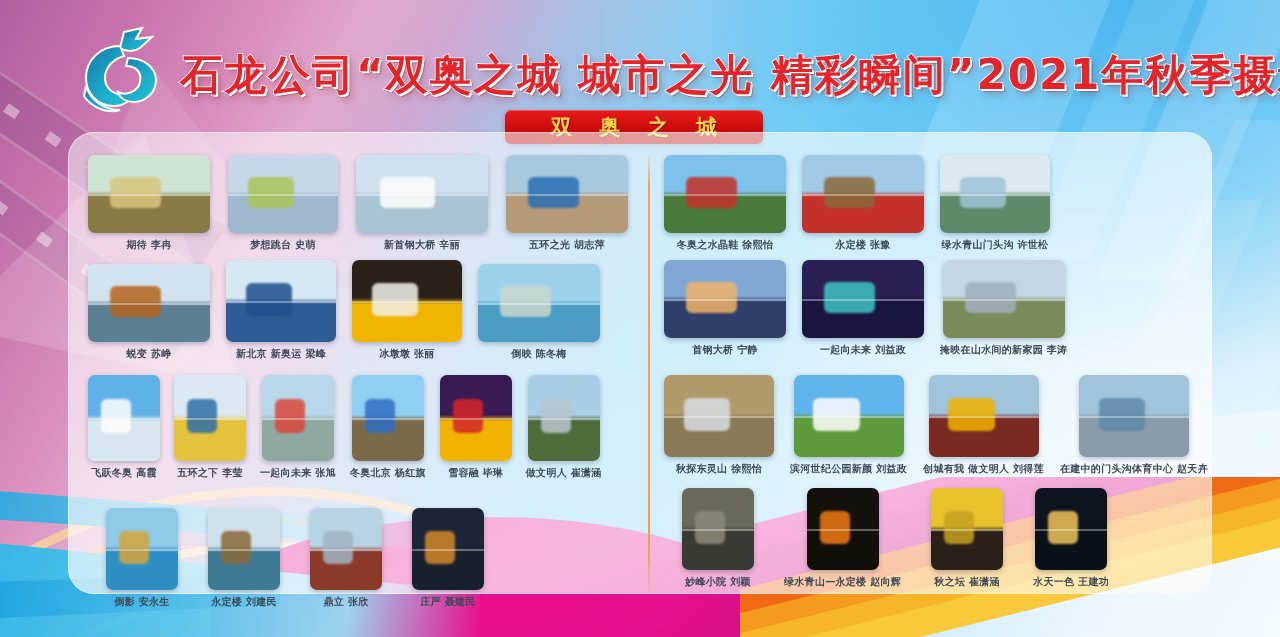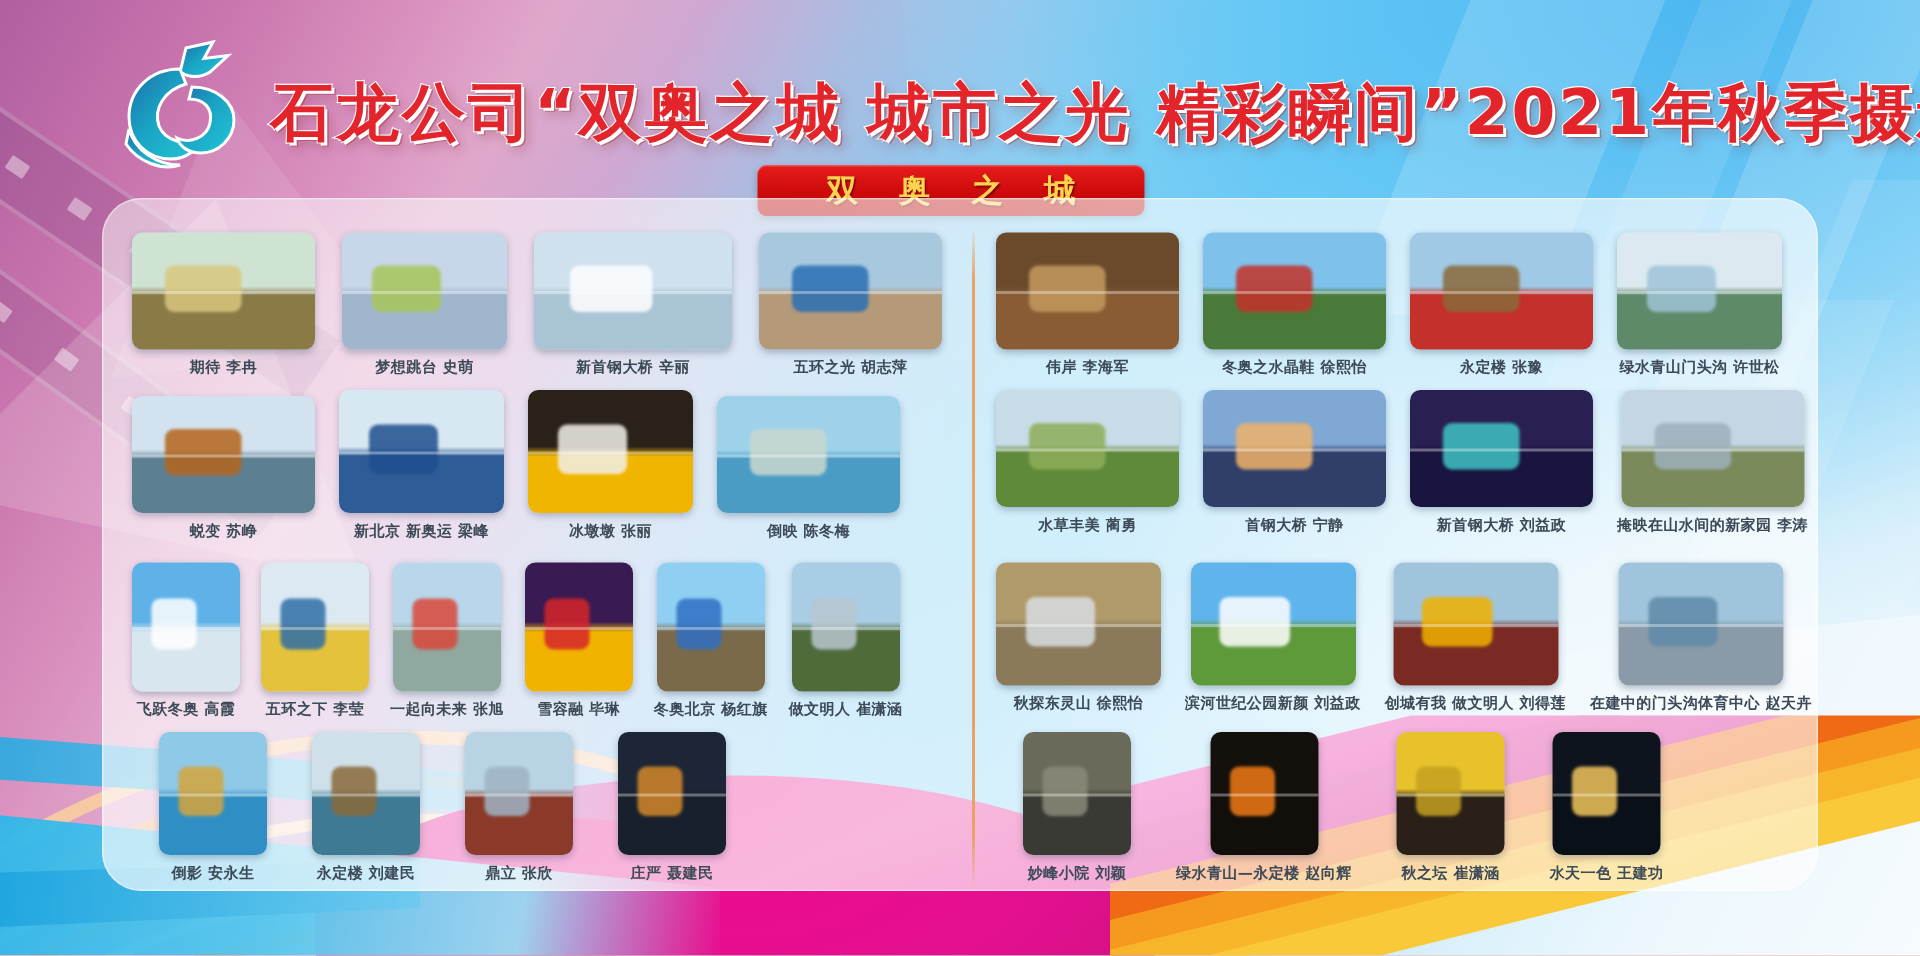--- a/index.html
+++ b/index.html
@@ -312,42 +312,42 @@
           <div class="cap">五环之下  李莹</div>
         </div>
         <div class="cell">
           <div class="photo" style="width: 72px; height: 86px; background: linear-gradient(rgb(184, 215, 234) 0%, rgb(184, 215, 234) 46%, rgb(143, 168, 160) 54%, rgb(143, 168, 160) 100%);">
             <div style="position: absolute; left: 18%; top: 28%; width: 42%; height: 40%; background: rgb(217, 72, 59); opacity: 0.85; border-radius: 6px; filter: blur(1px);"></div>
             <div style="position: absolute; left: 0px; right: 0px; top: 50%; height: 2px; background: rgba(255, 255, 255, 0.35);"></div>
           </div>
           <div class="cap">一起向未来  张旭</div>
         </div>
         <div class="cell">
+          <div class="photo" style="width: 72px; height: 86px; background: linear-gradient(rgb(143, 208, 242) 0%, rgb(143, 208, 242) 46%, rgb(123, 106, 74) 54%, rgb(123, 106, 74) 100%);">
+            <div style="position: absolute; left: 18%; top: 28%; width: 42%; height: 40%; background: rgb(47, 111, 196); opacity: 0.85; border-radius: 6px; filter: blur(1px);"></div>
+            <div style="position: absolute; left: 0px; right: 0px; top: 50%; height: 2px; background: rgba(255, 255, 255, 0.35);"></div>
+          </div>
+          <div class="cap">冬奥北京  杨红旗</div>
+        </div>
+        <div class="cell">
           <div class="photo" style="width: 72px; height: 86px; background: linear-gradient(rgb(58, 26, 82) 0%, rgb(58, 26, 82) 46%, rgb(242, 178, 0) 54%, rgb(242, 178, 0) 100%);">
             <div style="position: absolute; left: 18%; top: 28%; width: 42%; height: 40%; background: rgb(214, 37, 42); opacity: 0.85; border-radius: 6px; filter: blur(1px);"></div>
             <div style="position: absolute; left: 0px; right: 0px; top: 50%; height: 2px; background: rgba(255, 255, 255, 0.35);"></div>
           </div>
           <div class="cap">雪容融  毕琳</div>
         </div>
         <div class="cell">
-          <div class="photo" style="width: 72px; height: 86px; background: linear-gradient(rgb(143, 208, 242) 0%, rgb(143, 208, 242) 46%, rgb(123, 106, 74) 54%, rgb(123, 106, 74) 100%);">
-            <div style="position: absolute; left: 18%; top: 28%; width: 42%; height: 40%; background: rgb(47, 111, 196); opacity: 0.85; border-radius: 6px; filter: blur(1px);"></div>
-            <div style="position: absolute; left: 0px; right: 0px; top: 50%; height: 2px; background: rgba(255, 255, 255, 0.35);"></div>
-          </div>
-          <div class="cap">冬奥北京  杨红旗</div>
-        </div>
-        <div class="cell">
           <div class="photo" style="width: 72px; height: 86px; background: linear-gradient(rgb(168, 205, 228) 0%, rgb(168, 205, 228) 46%, rgb(79, 107, 58) 54%, rgb(79, 107, 58) 100%);">
             <div style="position: absolute; left: 18%; top: 28%; width: 42%; height: 40%; background: rgb(184, 198, 207); opacity: 0.85; border-radius: 6px; filter: blur(1px);"></div>
             <div style="position: absolute; left: 0px; right: 0px; top: 50%; height: 2px; background: rgba(255, 255, 255, 0.35);"></div>
           </div>
           <div class="cap">做文明人  崔潇涵</div>
         </div>
       </div>
-      <div class="row" style="left: 106px; top: 488px; gap: 30px;">
+      <div class="row" style="left: 106px; top: 508px; gap: 30px;">
         <div class="cell">
           <div class="photo" style="width: 72px; height: 82px; background: linear-gradient(rgb(143, 201, 232) 0%, rgb(143, 201, 232) 46%, rgb(47, 143, 196) 54%, rgb(47, 143, 196) 100%);">
             <div style="position: absolute; left: 18%; top: 28%; width: 42%; height: 40%; background: rgb(212, 165, 60); opacity: 0.85; border-radius: 6px; filter: blur(1px);"></div>
             <div style="position: absolute; left: 0px; right: 0px; top: 50%; height: 2px; background: rgba(255, 255, 255, 0.35);"></div>
           </div>
           <div class="cap">倒影  安永生</div>
         </div>
         <div class="cell">
           <div class="photo" style="width: 72px; height: 82px; background: linear-gradient(rgb(207, 224, 234) 0%, rgb(207, 224, 234) 46%, rgb(63, 122, 148) 54%, rgb(63, 122, 148) 100%);">
             <div style="position: absolute; left: 18%; top: 28%; width: 42%; height: 40%; background: rgb(138, 106, 58); opacity: 0.85; border-radius: 6px; filter: blur(1px);"></div>
@@ -367,27 +367,20 @@
             <div style="position: absolute; left: 18%; top: 28%; width: 42%; height: 40%; background: rgb(212, 136, 42); opacity: 0.85; border-radius: 6px; filter: blur(1px);"></div>
             <div style="position: absolute; left: 0px; right: 0px; top: 50%; height: 2px; background: rgba(255, 255, 255, 0.35);"></div>
           </div>
           <div class="cap">庄严  聂建民</div>
         </div>
       </div>
     </div>
   <div id="grid-right">
       <div class="row" style="left: 664px; top: 155px; gap: 16px;">
         <div class="cell">
-          <div class="photo" style="width: 122px; height: 78px; background: linear-gradient(rgb(107, 74, 44) 0%, rgb(107, 74, 44) 46%, rgb(138, 92, 52) 54%, rgb(138, 92, 52) 100%);">
-            <div style="position: absolute; left: 18%; top: 28%; width: 42%; height: 40%; background: rgb(196, 154, 94); opacity: 0.85; border-radius: 6px; filter: blur(1px);"></div>
-            <div style="position: absolute; left: 0px; right: 0px; top: 50%; height: 2px; background: rgba(255, 255, 255, 0.35);"></div>
-          </div>
-          <div class="cap">伟岸  李海军</div>
-        </div>
-        <div class="cell">
           <div class="photo" style="width: 122px; height: 78px; background: linear-gradient(rgb(126, 194, 236) 0%, rgb(126, 194, 236) 46%, rgb(74, 122, 58) 54%, rgb(74, 122, 58) 100%);">
             <div style="position: absolute; left: 18%; top: 28%; width: 42%; height: 40%; background: rgb(196, 50, 42); opacity: 0.85; border-radius: 6px; filter: blur(1px);"></div>
             <div style="position: absolute; left: 0px; right: 0px; top: 50%; height: 2px; background: rgba(255, 255, 255, 0.35);"></div>
           </div>
           <div class="cap">冬奥之水晶鞋  徐熙怡</div>
         </div>
         <div class="cell">
           <div class="photo" style="width: 122px; height: 78px; background: linear-gradient(rgb(159, 201, 228) 0%, rgb(159, 201, 228) 46%, rgb(196, 48, 42) 54%, rgb(196, 48, 42) 100%);">
             <div style="position: absolute; left: 18%; top: 28%; width: 42%; height: 40%; background: rgb(138, 106, 58); opacity: 0.85; border-radius: 6px; filter: blur(1px);"></div>
             <div style="position: absolute; left: 0px; right: 0px; top: 50%; height: 2px; background: rgba(255, 255, 255, 0.35);"></div>
@@ -397,39 +390,32 @@
         <div class="cell">
           <div class="photo" style="width: 110px; height: 78px; background: linear-gradient(rgb(221, 233, 240) 0%, rgb(221, 233, 240) 46%, rgb(95, 138, 106) 54%, rgb(95, 138, 106) 100%);">
             <div style="position: absolute; left: 18%; top: 28%; width: 42%; height: 40%; background: rgb(159, 196, 216); opacity: 0.85; border-radius: 6px; filter: blur(1px);"></div>
             <div style="position: absolute; left: 0px; right: 0px; top: 50%; height: 2px; background: rgba(255, 255, 255, 0.35);"></div>
           </div>
           <div class="cap">绿水青山门头沟  许世松</div>
         </div>
       </div>
       <div class="row" style="left: 664px; top: 260px; gap: 16px;">
         <div class="cell">
-          <div class="photo" style="width: 122px; height: 78px; background: linear-gradient(rgb(200, 220, 232) 0%, rgb(200, 220, 232) 46%, rgb(95, 138, 58) 54%, rgb(95, 138, 58) 100%);">
-            <div style="position: absolute; left: 18%; top: 28%; width: 42%; height: 40%; background: rgb(143, 174, 90); opacity: 0.85; border-radius: 6px; filter: blur(1px);"></div>
-            <div style="position: absolute; left: 0px; right: 0px; top: 50%; height: 2px; background: rgba(255, 255, 255, 0.35);"></div>
-          </div>
-          <div class="cap">水草丰美  蔺勇</div>
-        </div>
-        <div class="cell">
           <div class="photo" style="width: 122px; height: 78px; background: linear-gradient(rgb(127, 168, 212) 0%, rgb(127, 168, 212) 46%, rgb(47, 63, 106) 54%, rgb(47, 63, 106) 100%);">
             <div style="position: absolute; left: 18%; top: 28%; width: 42%; height: 40%; background: rgb(240, 178, 106); opacity: 0.85; border-radius: 6px; filter: blur(1px);"></div>
             <div style="position: absolute; left: 0px; right: 0px; top: 50%; height: 2px; background: rgba(255, 255, 255, 0.35);"></div>
           </div>
           <div class="cap">首钢大桥  宁静</div>
         </div>
         <div class="cell">
           <div class="photo" style="width: 122px; height: 78px; background: linear-gradient(rgb(42, 31, 82) 0%, rgb(42, 31, 82) 46%, rgb(26, 20, 64) 54%, rgb(26, 20, 64) 100%);">
             <div style="position: absolute; left: 18%; top: 28%; width: 42%; height: 40%; background: rgb(62, 196, 196); opacity: 0.85; border-radius: 6px; filter: blur(1px);"></div>
             <div style="position: absolute; left: 0px; right: 0px; top: 50%; height: 2px; background: rgba(255, 255, 255, 0.35);"></div>
           </div>
-          <div class="cap">新首钢大桥  刘益政</div>
+          <div class="cap">一起向未来  刘益政</div>
         </div>
         <div class="cell">
           <div class="photo" style="width: 122px; height: 78px; background: linear-gradient(rgb(196, 214, 228) 0%, rgb(196, 214, 228) 46%, rgb(122, 138, 90) 54%, rgb(122, 138, 90) 100%);">
             <div style="position: absolute; left: 18%; top: 28%; width: 42%; height: 40%; background: rgb(159, 176, 188); opacity: 0.85; border-radius: 6px; filter: blur(1px);"></div>
             <div style="position: absolute; left: 0px; right: 0px; top: 50%; height: 2px; background: rgba(255, 255, 255, 0.35);"></div>
           </div>
           <div class="cap">掩映在山水间的新家园  李涛</div>
         </div>
       </div>
       <div class="row" style="left: 664px; top: 375px; gap: 16px;">

